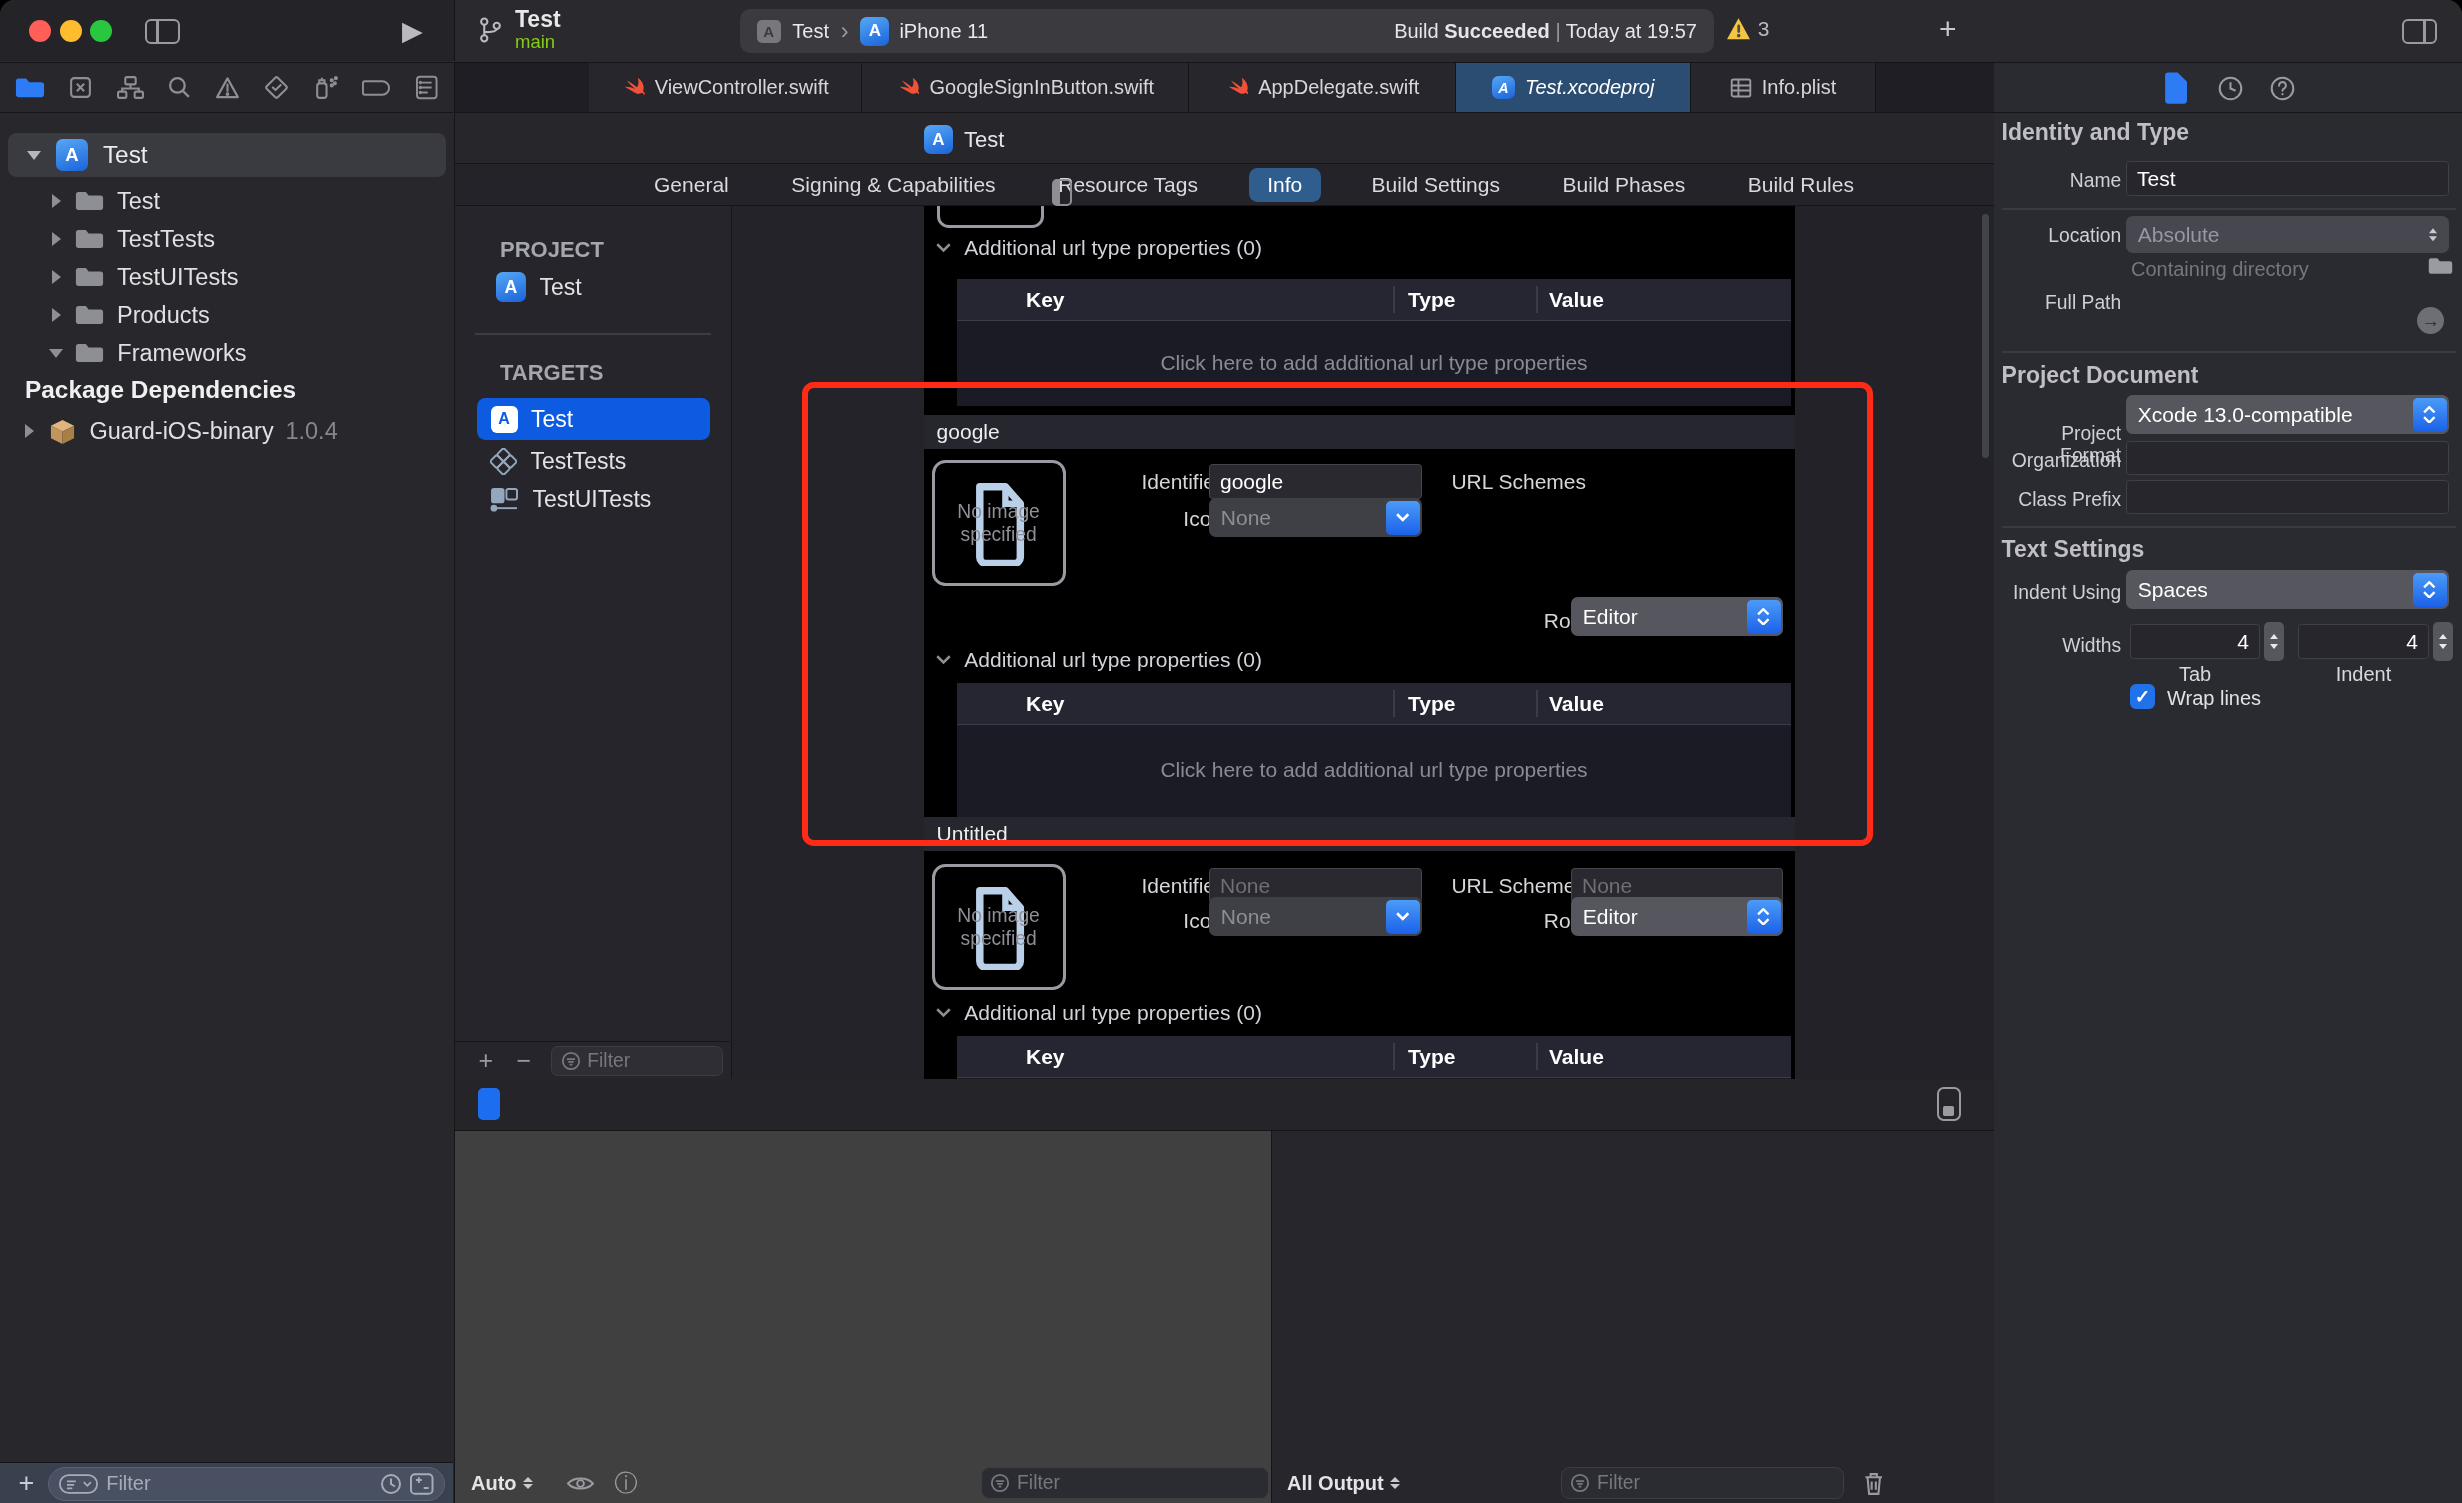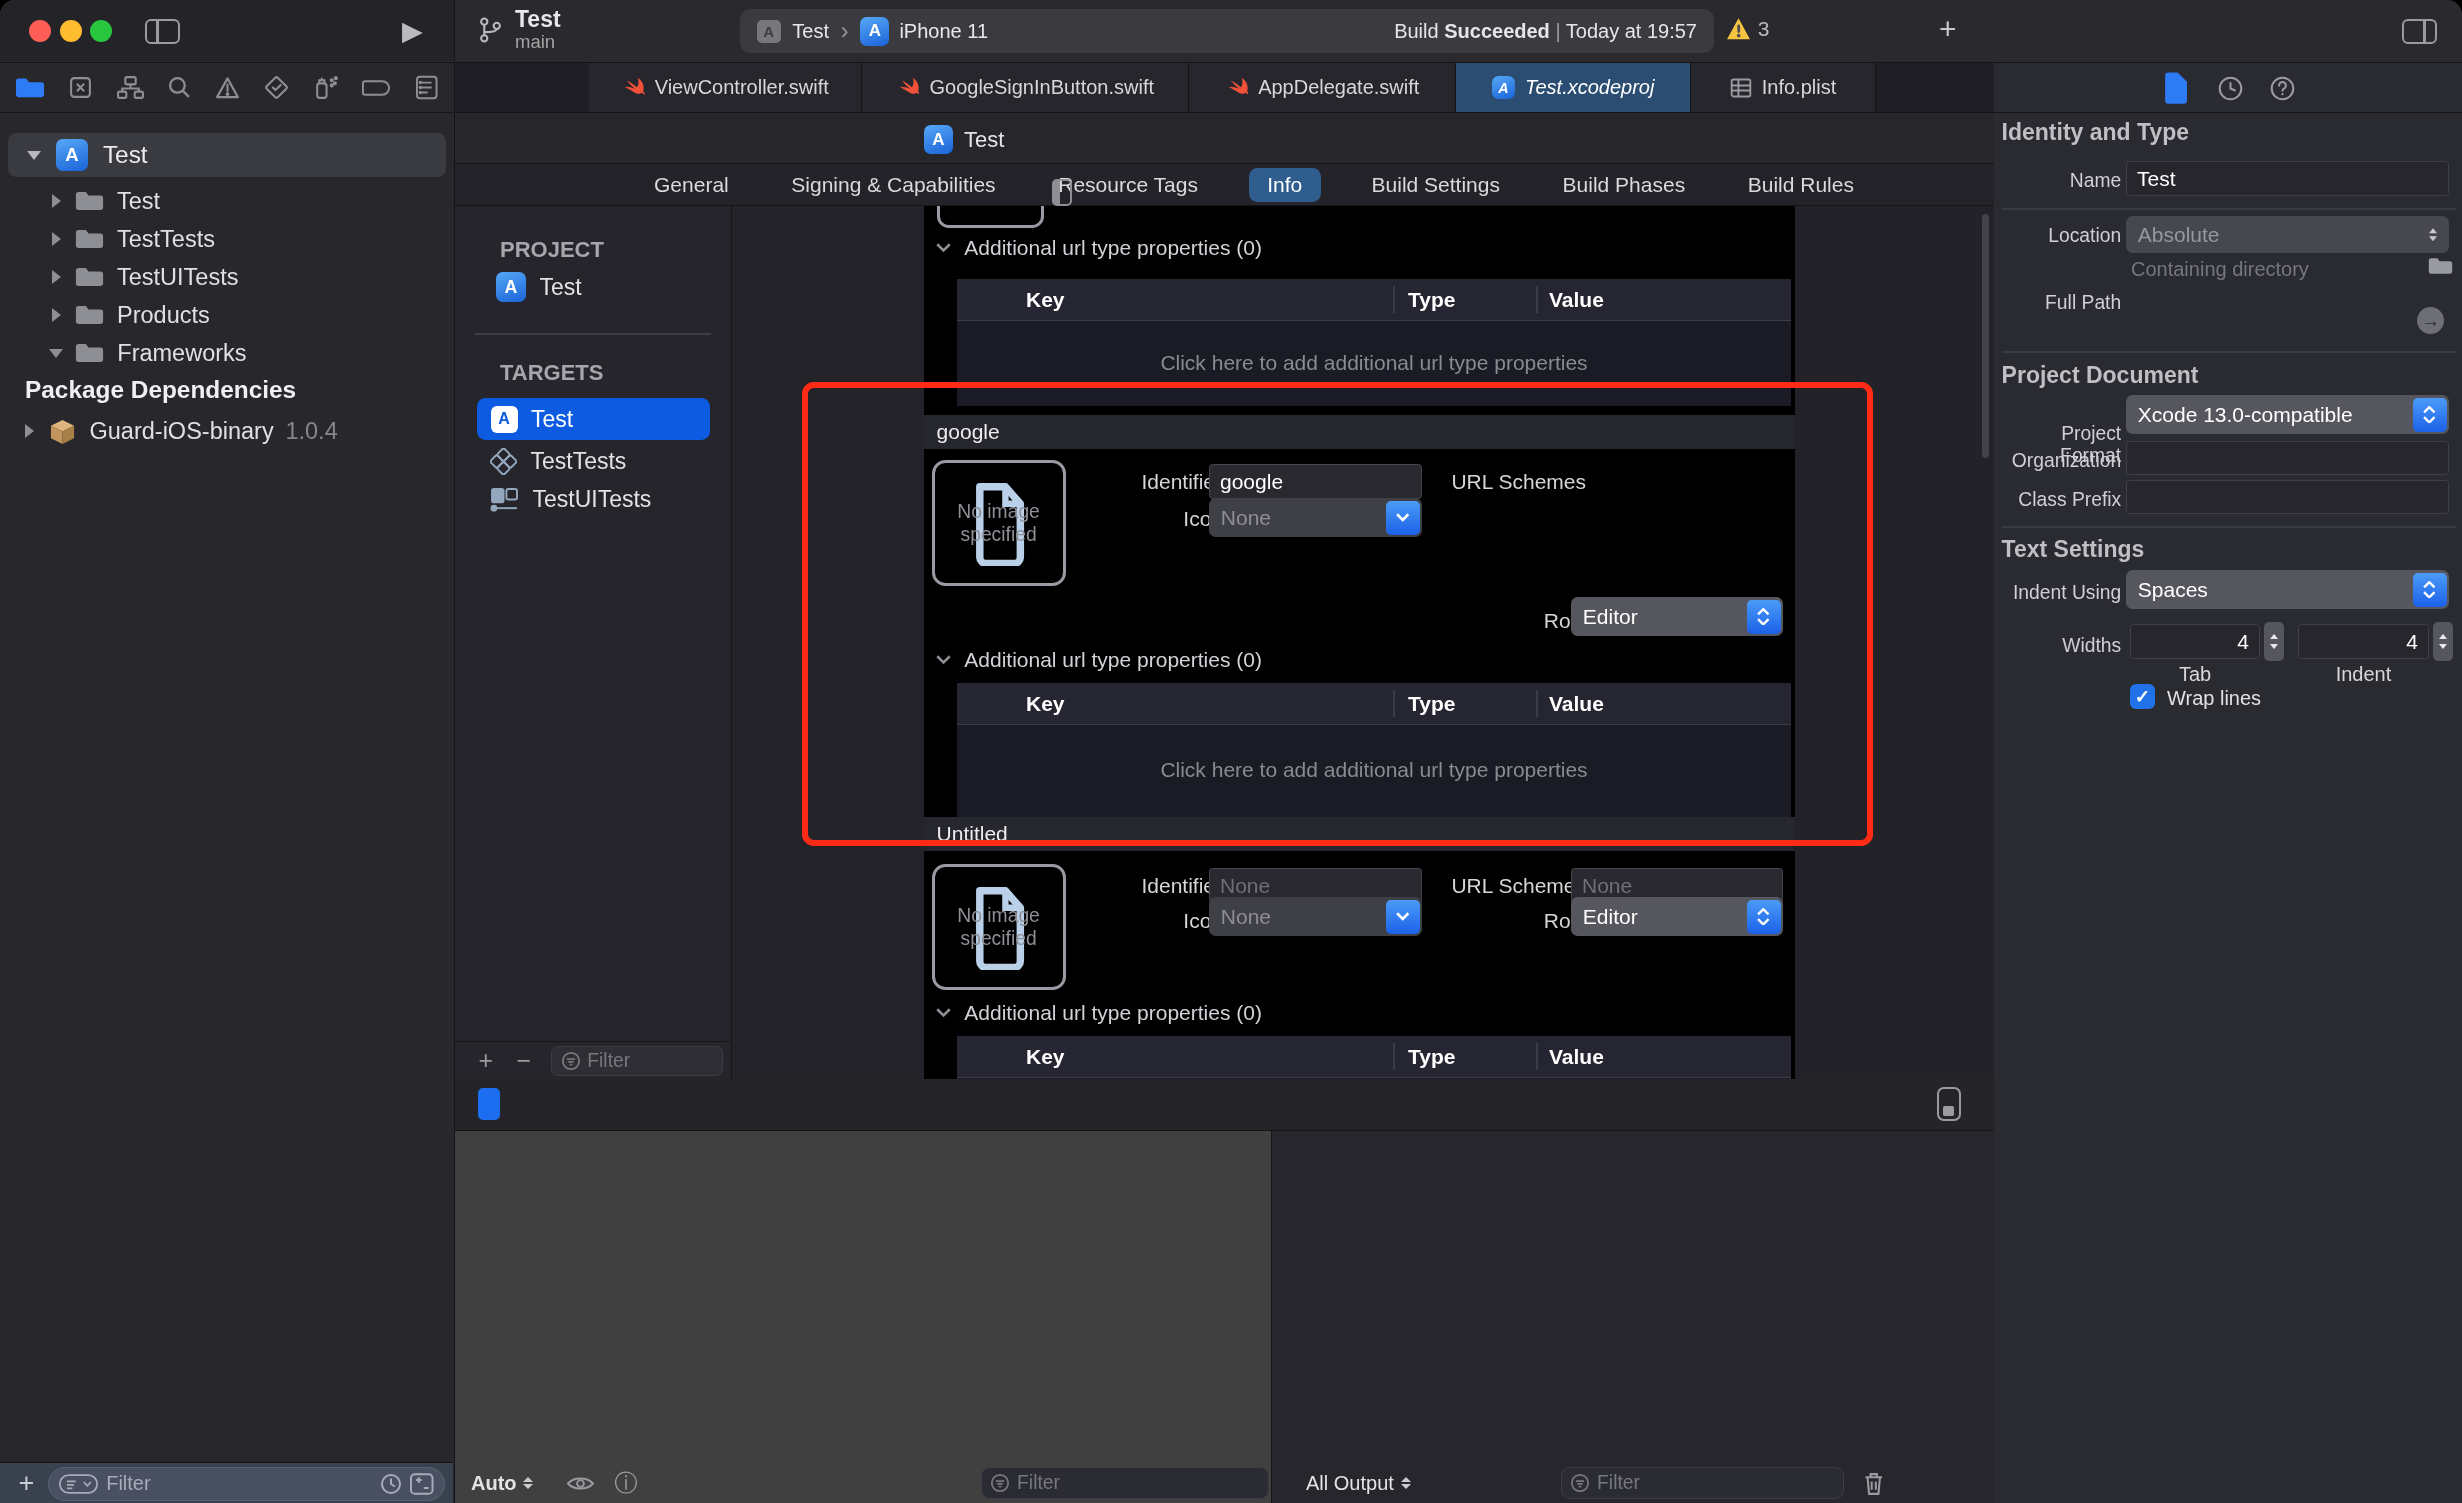--- a/index.html
+++ b/index.html
@@ -6,21 +6,21 @@
   body{width:2462px;height:1504px;position:relative;font-family:"Liberation Sans",sans-serif;-webkit-font-smoothing:antialiased;}
   .window{position:absolute;inset:0;background:#28282c;border-radius:15px 15px 0 0;overflow:hidden;}
   .abs{position:absolute;}
   .flex{display:flex;align-items:center;}
 
   
   .titlebar{position:absolute;left:0;top:0;width:2462px;height:63px;background:#2a2a2e;border-bottom:1.7px solid #151518;box-sizing:border-box;}
   .titlebar-left{position:absolute;left:0;top:0;width:455px;height:61px;background:#242428;border-right:1.7px solid #151518;box-sizing:border-box;}
   .tl{position:absolute;top:20px;width:22px;height:22px;border-radius:50%;}
   .win-title{color:#e8e8ea;font-size:23px;font-weight:bold;line-height:25px;}
-  .win-sub{color:#a3a3a3;font-size:18.5px;line-height:20px;}
+  .win-sub{color:#84cc16;font-size:18.5px;line-height:20px;}
   .scheme-pill{position:absolute;left:740px;top:9.3px;width:974px;height:44px;background:#3a3a3f;border-radius:10px;display:flex;align-items:center;padding:0 17px;box-sizing:border-box;color:#e9e9ec;font-size:20px;}
   .mini-app{width:23.5px;height:23.5px;border-radius:5px;background:#77777e;display:flex;align-items:center;justify-content:center;}
   .mini-app::before{content:"A";color:#3a3a3f;font-size:15px;font-weight:bold;}
   .blue-app{border-radius:6.7px;background:linear-gradient(160deg,#56a8f7,#1a63d8);display:flex;align-items:center;justify-content:center;}
   .blue-app::before{content:"A";color:#fff;font-weight:bold;}
   .sep-chev{color:#9a9aa1;font-size:23.5px;margin:0 11.8px;}
   .status-text{margin-left:auto;color:#e6e6e9;font-size:20px;white-space:nowrap;}
   .panel-toggle{width:35px;height:25px;border:2.5px solid #9a9aa1;border-radius:5.9px;box-sizing:border-box;position:relative;}
   .panel-toggle::before{content:"";position:absolute;top:0;bottom:0;width:2.5px;background:#9a9aa1;}
   .panel-toggle.left::before{left:9.3px;}
@@ -559,21 +559,21 @@
         <svg viewBox="0 0 22 22" width="20" height="20" fill="none" stroke="#77777e" stroke-width="2">
             <circle cx="11" cy="11" r="9"></circle>
             <path d="M6.5 9 h9 M8 12 h6 M9.5 15 h3"></path>
           </svg>
         <span>Filter</span>
       </div>
     </div>
   </div>
   <div class="pane-right">
     <div class="dbg-bottom">
-      <span style="margin-left:34px;font-weight:normal;">All Output</span>
+      <span style="margin-left:15px;font-weight:bold;">All Output</span>
       <span class="updown">
           <span class="tri-u"></span>
           <span class="tri-d"></span>
         </span>
       <div class="dbg-filter" style="left:289px;width:283px;">
         <svg viewBox="0 0 22 22" width="20" height="20" fill="none" stroke="#77777e" stroke-width="2">
             <circle cx="11" cy="11" r="9"></circle>
             <path d="M6.5 9 h9 M8 12 h6 M9.5 15 h3"></path>
           </svg>
         <span>Filter</span>

